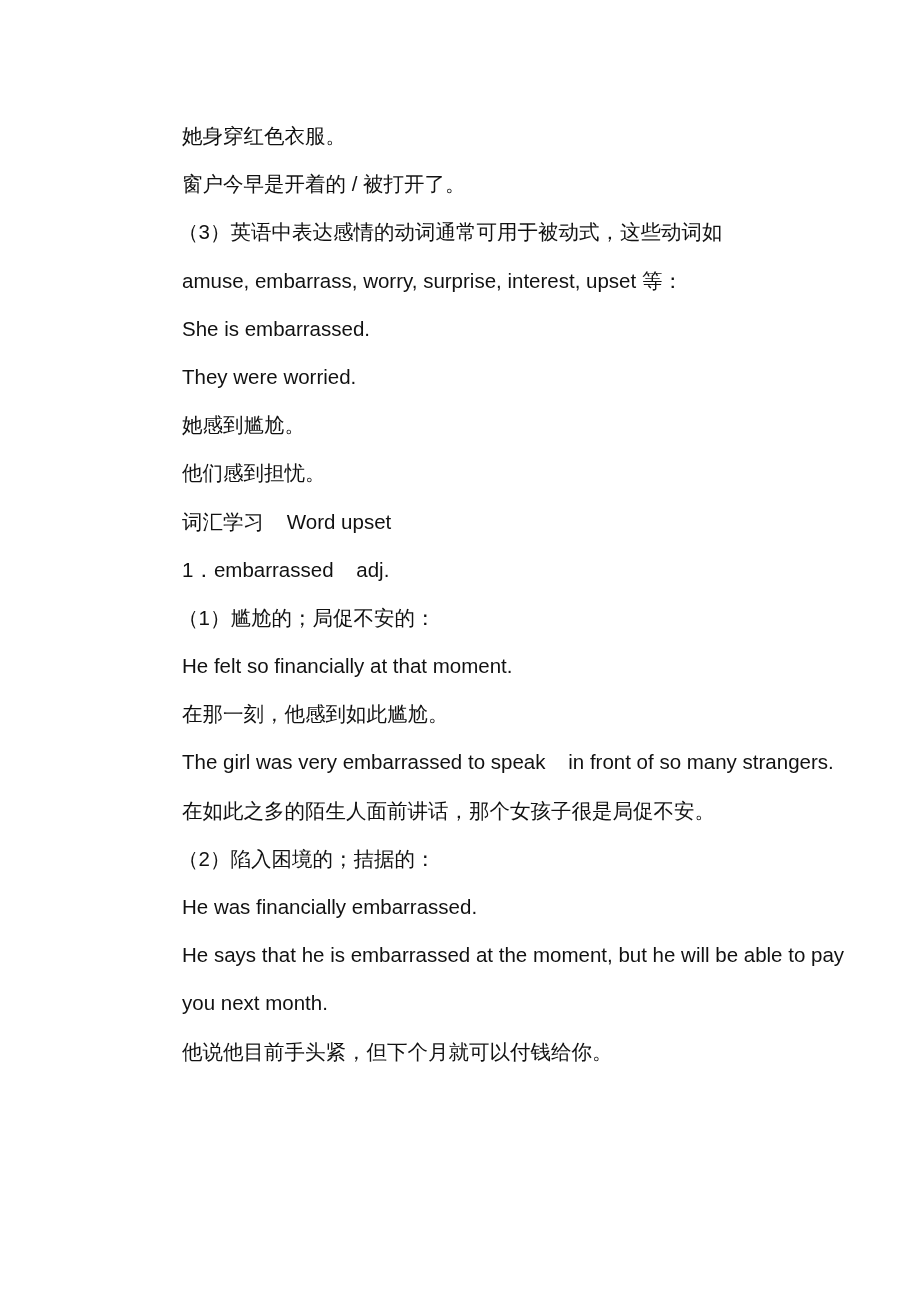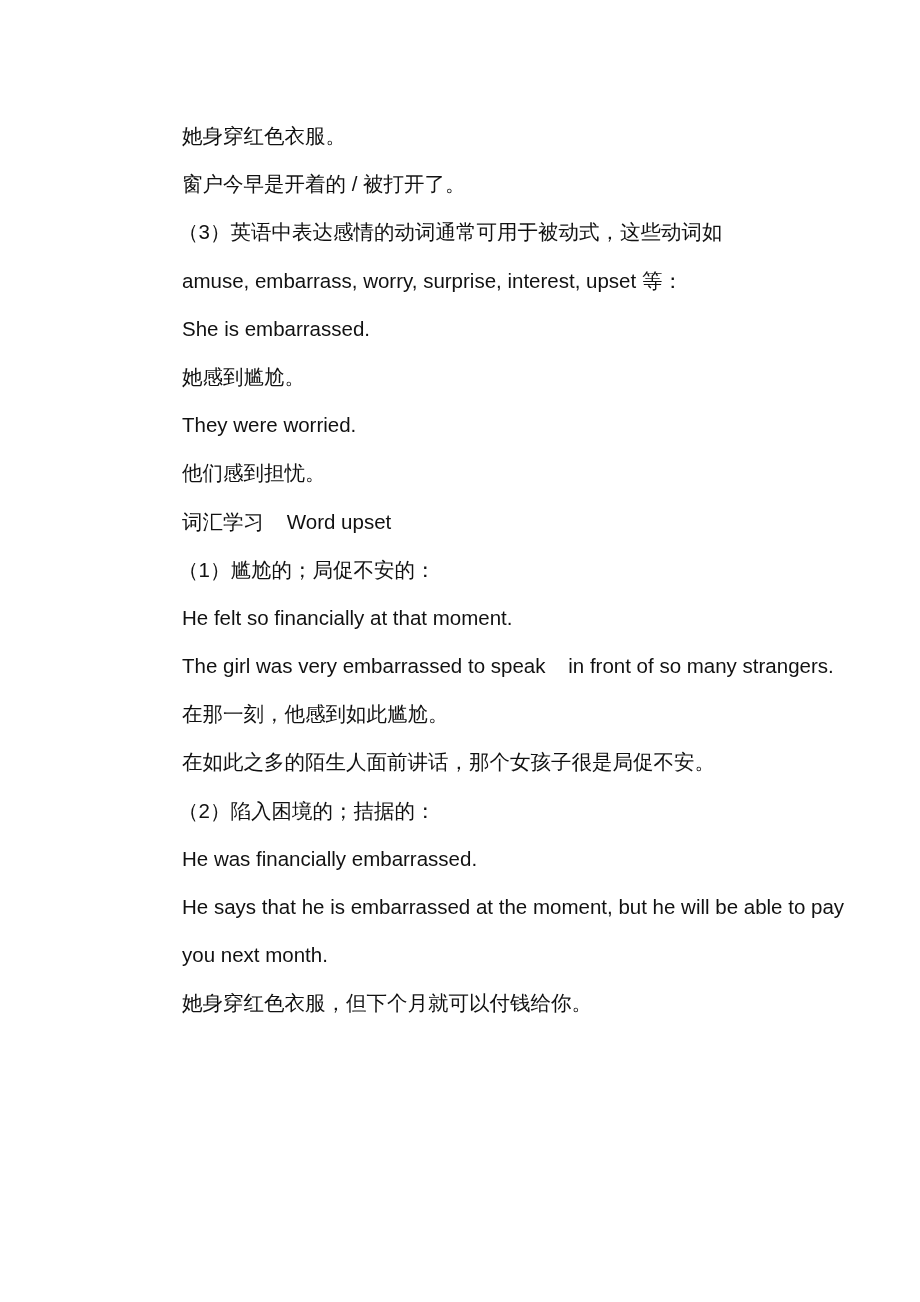--- a/index.html
+++ b/index.html
@@ -35,27 +35,28 @@
   </style>
 </head>
 <body>
 
 <div class="page">
   <p class="line">她身穿红色衣服。</p>
   <p class="line">窗户今早是开着的 / 被打开了。</p>
   <p class="line indent-paren">（3）英语中表达感情的动词通常可用于被动式，这些动词如</p>
   <p class="line">amuse, embarrass, worry, surprise, interest, upset 等：</p>
   <p class="line">She is embarrassed.</p>
+  <p class="line">They were worried.</p>
   <p class="line">她感到尴尬。</p>
-  <p class="line">They were worried.</p>
   <p class="line">他们感到担忧。</p>
   <p class="line">词汇学习    Word upset</p>
+  <p class="line">1．embarrassed    adj.</p>
   <p class="line indent-paren">（1）尴尬的；局促不安的：</p>
   <p class="line">He felt so financially at that moment.</p>
+  <p class="line">在那一刻，他感到如此尴尬。</p>
   <p class="line">The girl was very embarrassed to speak    in front of so many strangers.</p>
-  <p class="line">在那一刻，他感到如此尴尬。</p>
   <p class="line">在如此之多的陌生人面前讲话，那个女孩子很是局促不安。</p>
   <p class="line indent-paren">（2）陷入困境的；拮据的：</p>
   <p class="line">He was financially embarrassed.</p>
   <p class="line">He says that he is embarrassed at the moment, but he will be able to pay</p>
   <p class="line">you next month.</p>
-  <p class="line">她身穿红色衣服，但下个月就可以付钱给你。</p>
+  <p class="line">他说他目前手头紧，但下个月就可以付钱给你。</p>
 </div>
 
 </body></html>

